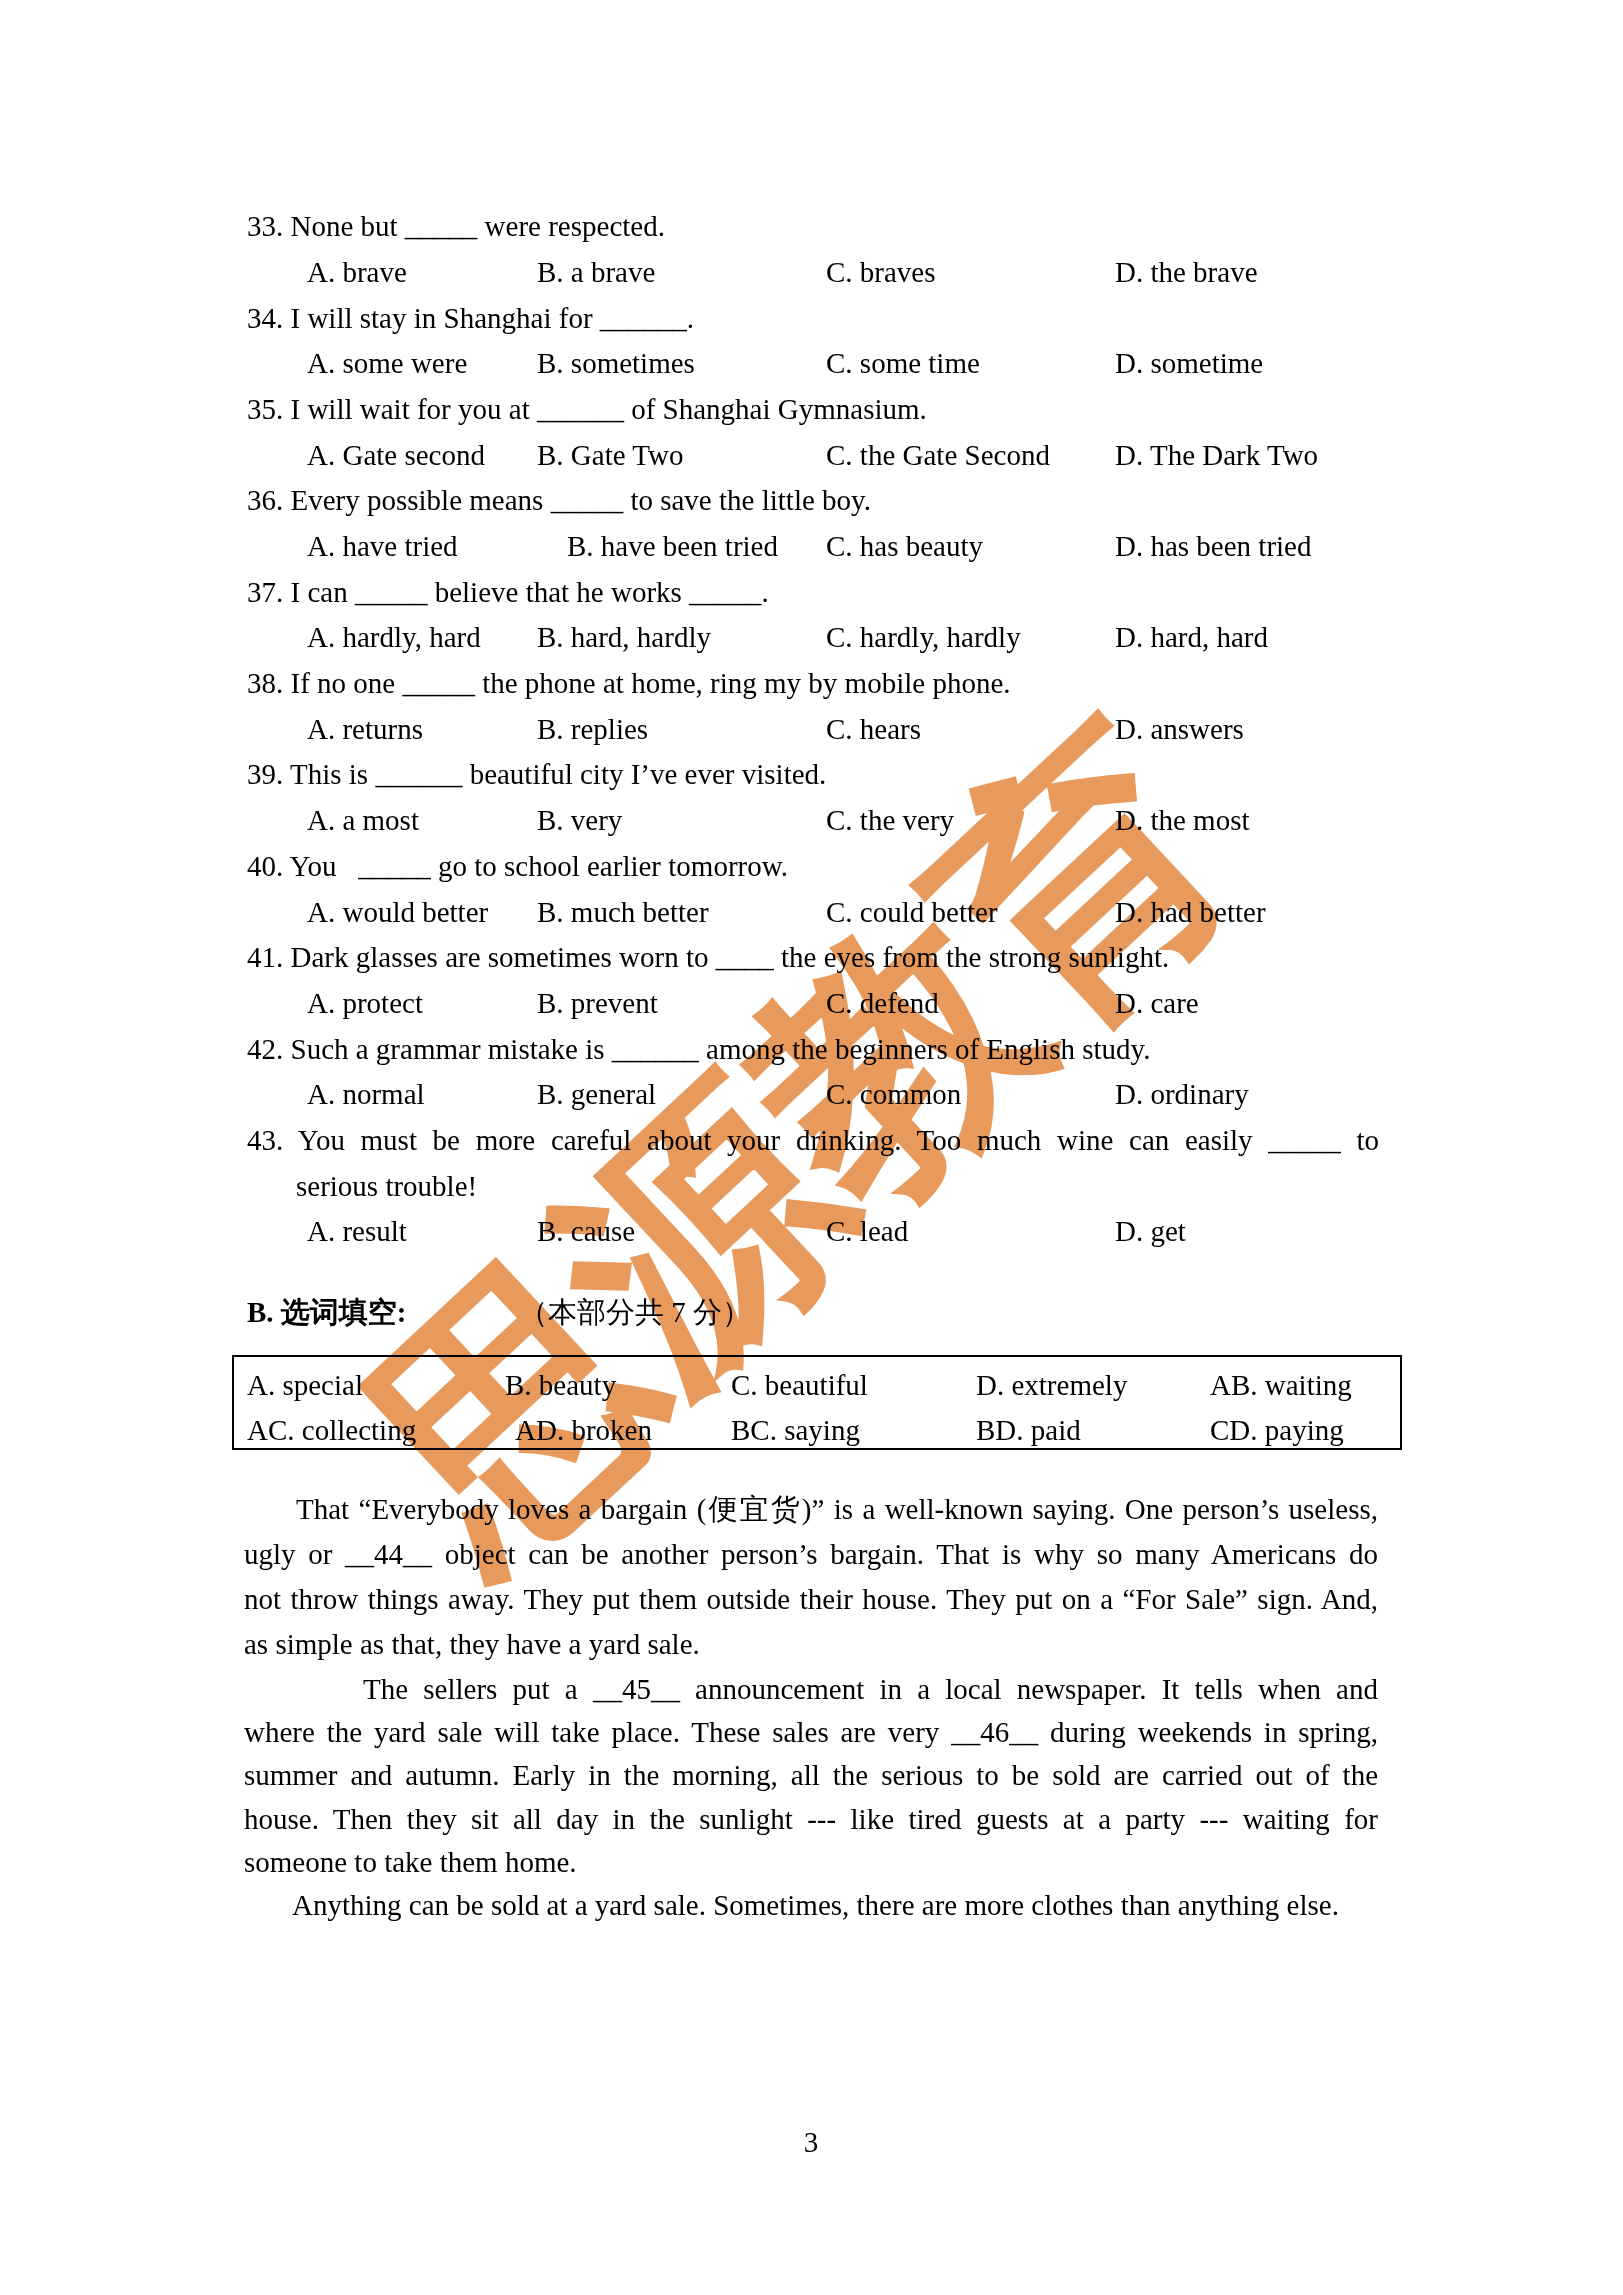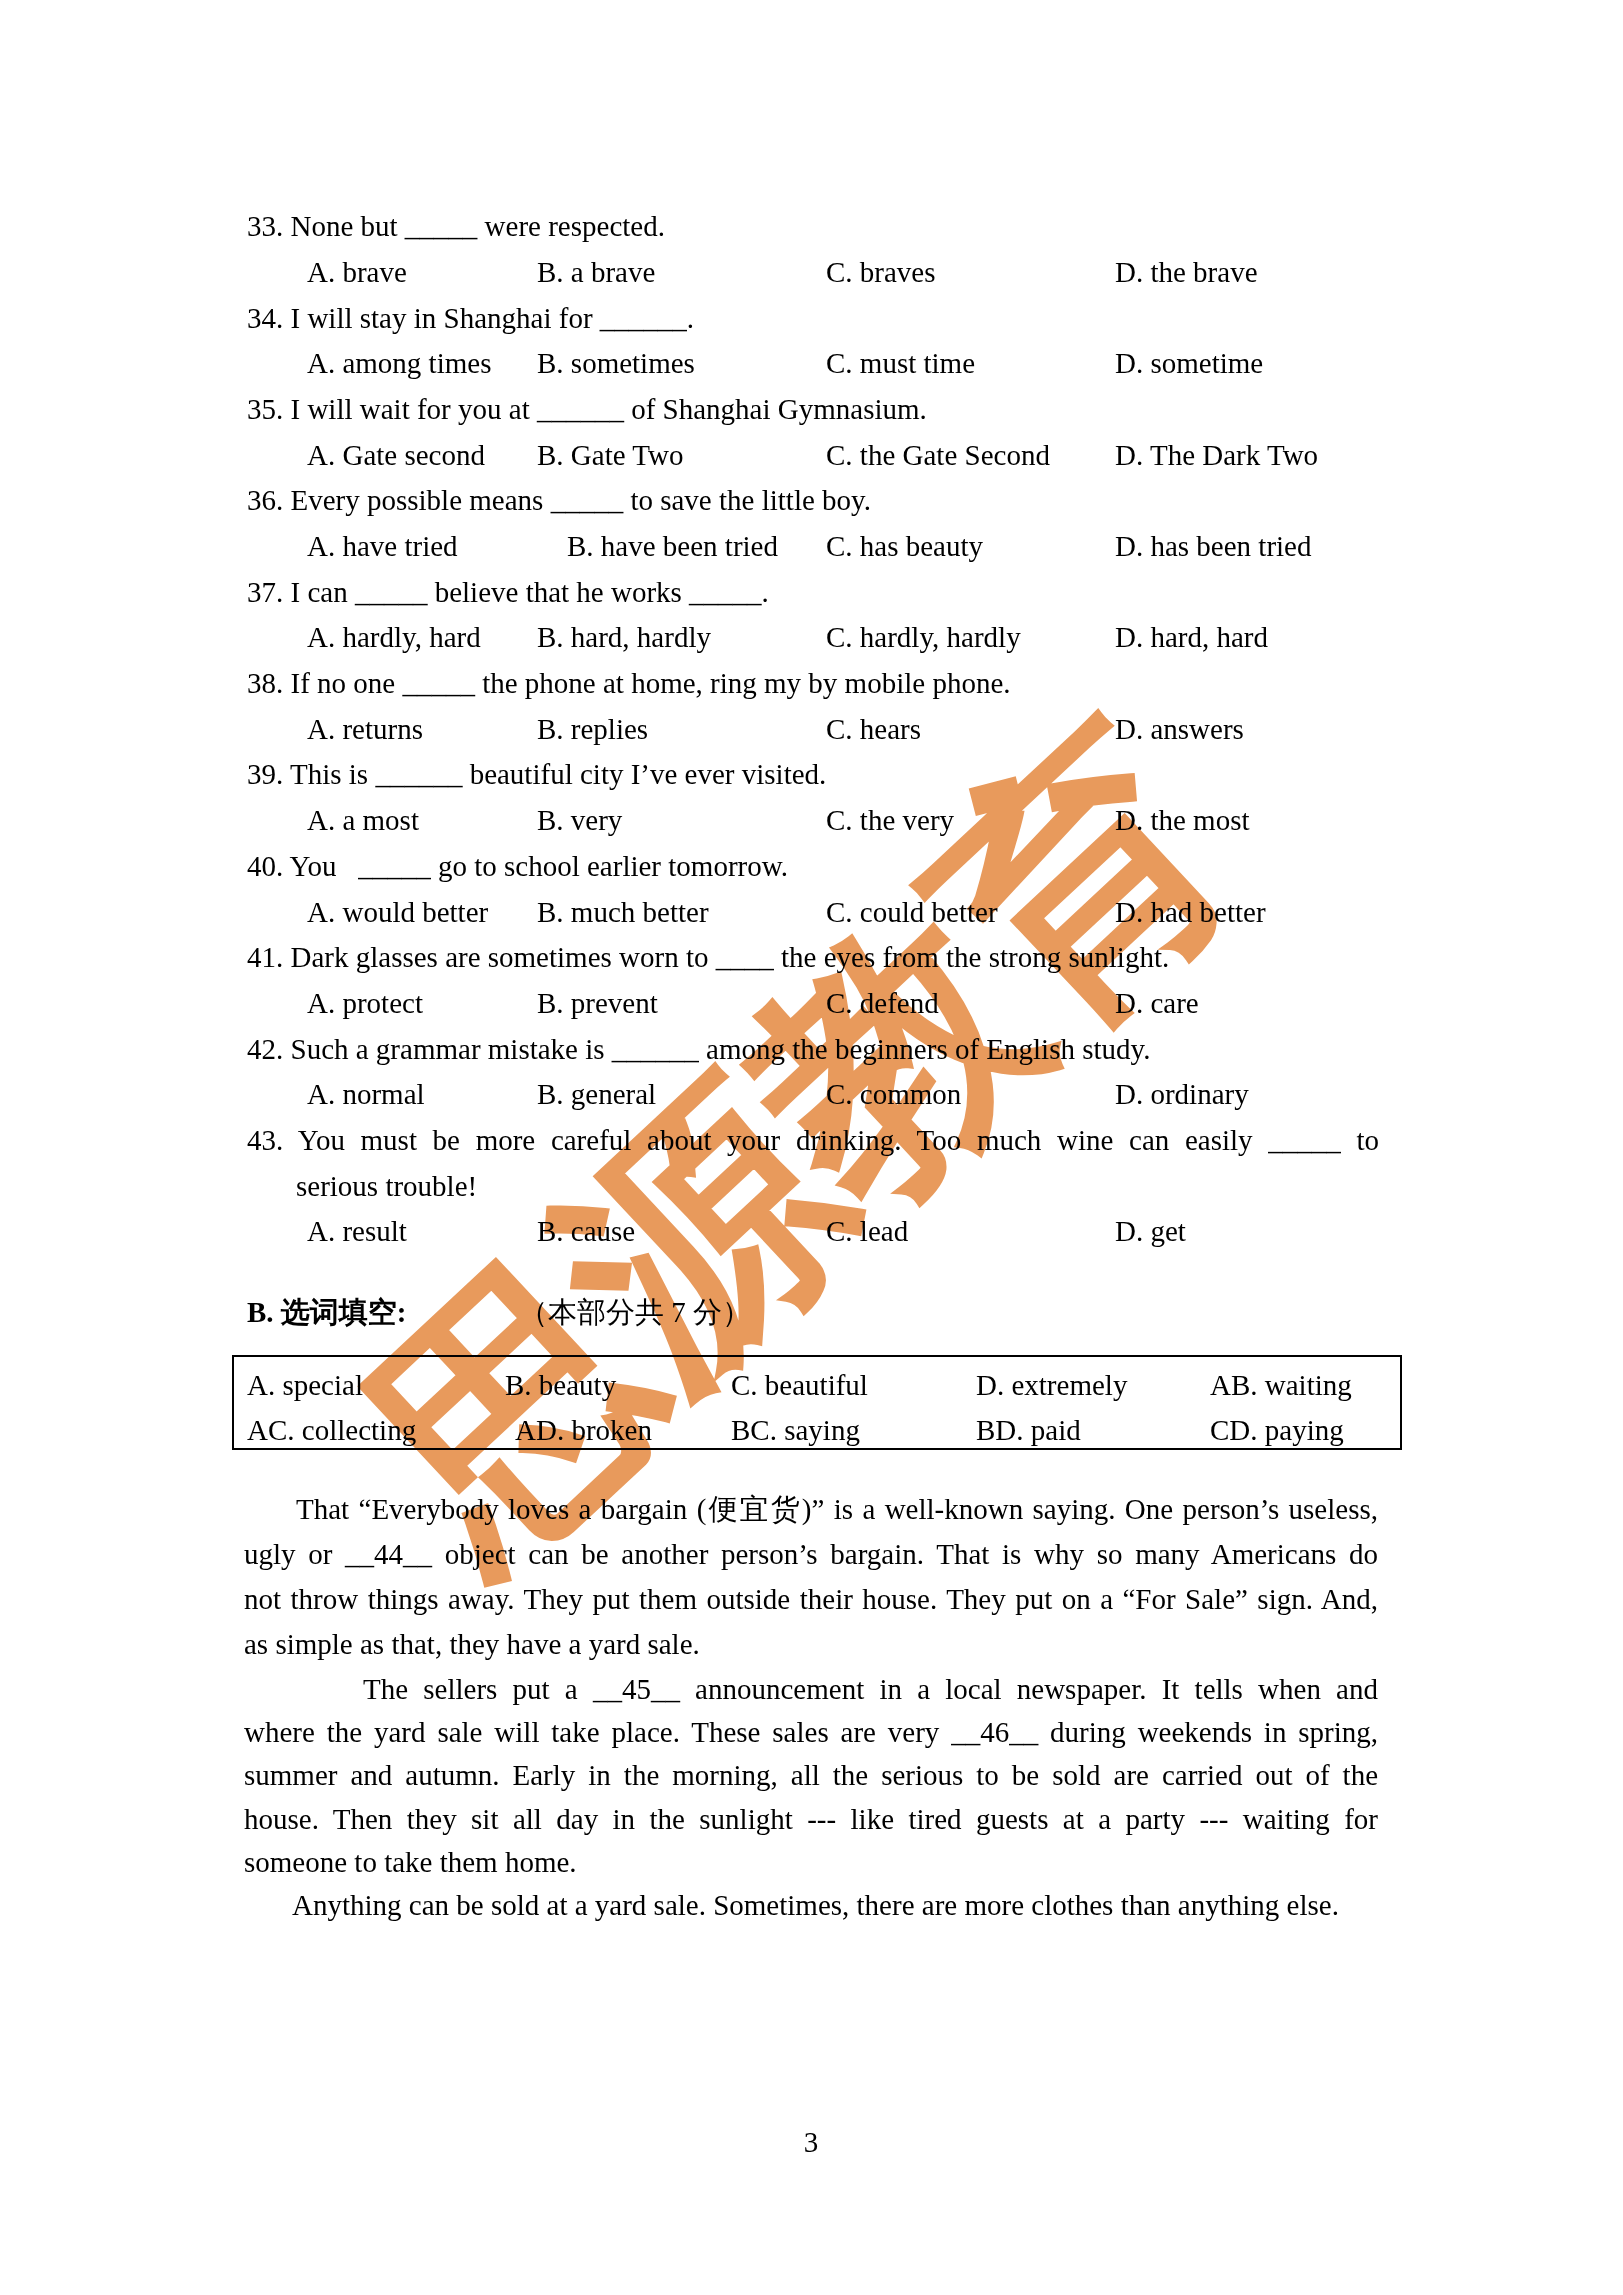--- a/index.html
+++ b/index.html
@@ -56,23 +56,23 @@
 
 <div class="watermark">思源教育</div>
 
 <div class="line" style="left:247px; top:211px">33. None but _____ were respected.</div>
 <div class="line" style="left:307px; top:257px">A. brave</div>
 <div class="line" style="left:537px; top:257px">B. a brave</div>
 <div class="line" style="left:826px; top:257px">C. braves</div>
 <div class="line" style="left:1115px; top:257px">D. the brave</div>
 
 <div class="line" style="left:247px; top:303px">34. I will stay in Shanghai for ______.</div>
-<div class="line" style="left:307px; top:348px">A. among times</div>
+<div class="line" style="left:307px; top:348px">A. some were</div>
 <div class="line" style="left:537px; top:348px">B. sometimes</div>
-<div class="line" style="left:826px; top:348px">C. must time</div>
+<div class="line" style="left:826px; top:348px">C. some time</div>
 <div class="line" style="left:1115px; top:348px">D. sometime</div>
 
 <div class="line" style="left:247px; top:394px">35. I will wait for you at ______ of Shanghai Gymnasium.</div>
 <div class="line" style="left:307px; top:440px">A. Gate second</div>
 <div class="line" style="left:537px; top:440px">B. Gate Two</div>
 <div class="line" style="left:826px; top:440px">C. the Gate Second</div>
 <div class="line" style="left:1115px; top:440px">D. The Dark Two</div>
 
 <div class="line" style="left:247px; top:485px">36. Every possible means _____ to save the little boy.</div>
 <div class="line" style="left:307px; top:531px">A. have tried</div>

